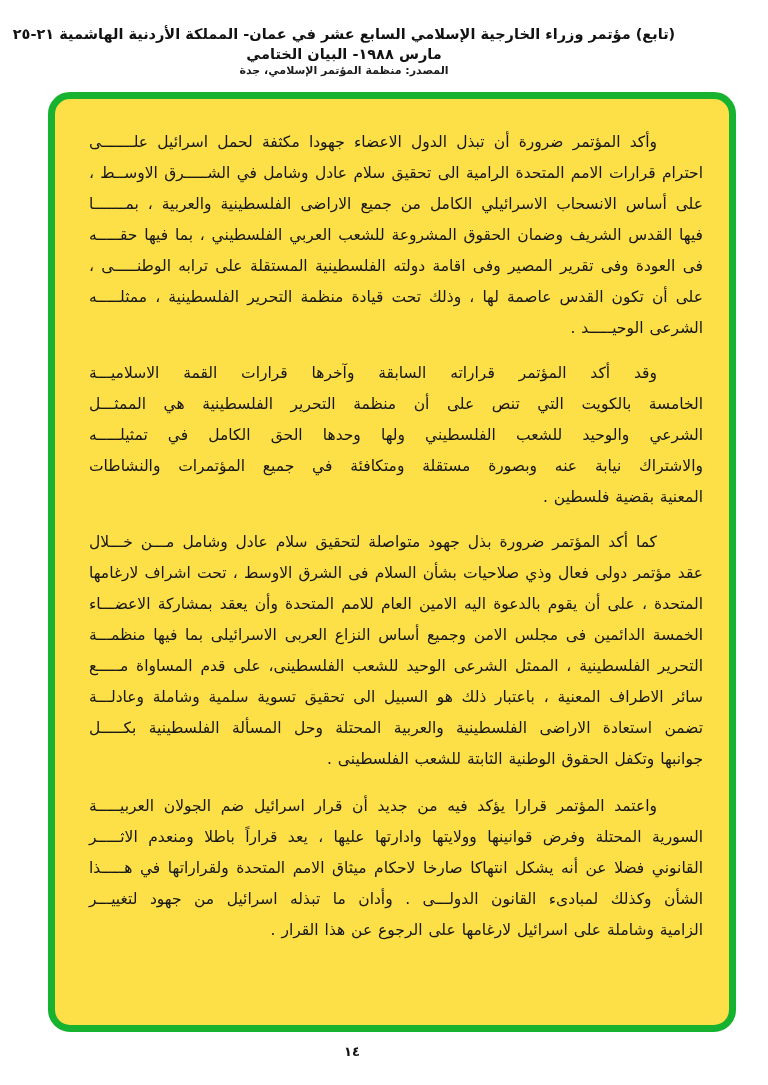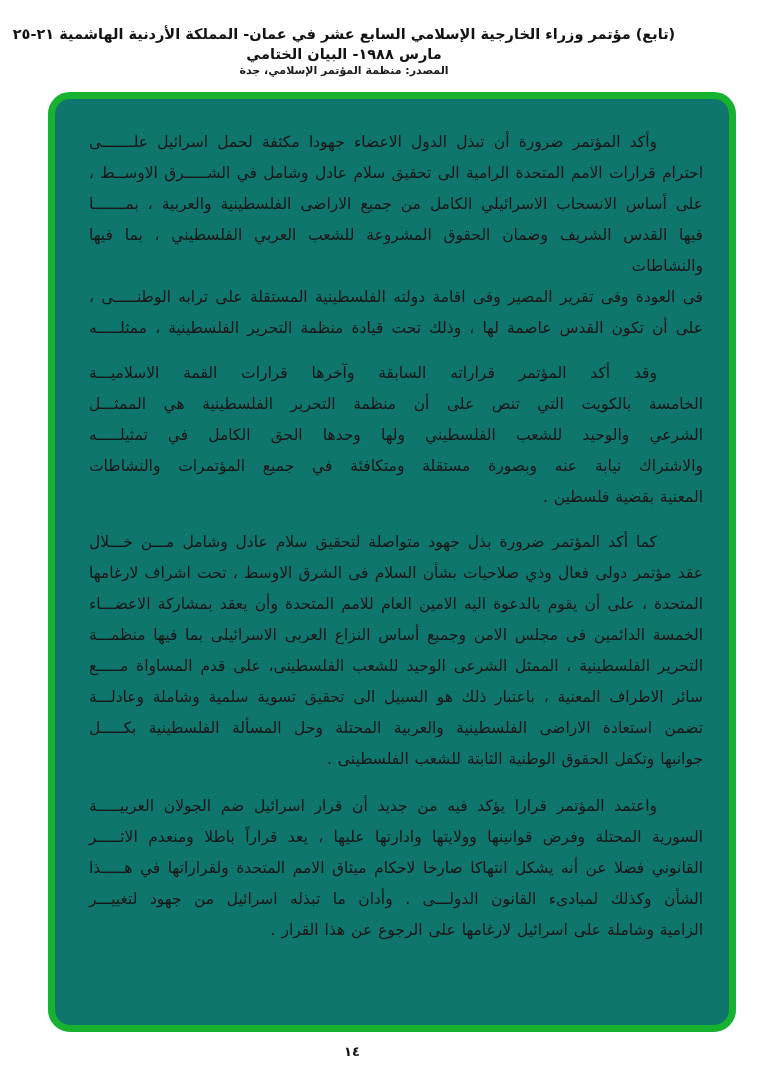--- a/index.html
+++ b/index.html
@@ -39,21 +39,21 @@
   }
   .doc-box {
     position: absolute;
     left: 48px;
     top: 92px;
     width: 688px;
     height: 940px;
     box-sizing: border-box;
     border: 7px solid #17b230;
     border-radius: 22px;
-    background: #0f766e;
+    background: #fde047;
     padding: 28px 26px 0 34px;
     direction: rtl;
     overflow: hidden;
   }
   .para {
     margin: 0 0 14px 0;
   }
   .para-3 {
     margin-bottom: 16px;
   }
@@ -94,23 +94,24 @@
     <div class="header-title">(تابع) مؤتمر وزراء الخارجية الإسلامي السابع عشر في عمان- المملكة الأردنية الهاشمية ٢١-٢٥ مارس ١٩٨٨- البيان الختامي</div>
     <div class="header-source">المصدر: منظمة المؤتمر الإسلامي، جدة</div>
   </div>
 
   <div class="doc-box">
     <div>
         <div class="para para-1">
           <div class="line first">وأكد المؤتمر ضرورة أن تبذل الدول الاعضاء جهودا مكثفة لحمل اسرائيل علـــــــى</div>
           <div class="line">احترام قرارات الامم المتحدة الرامية الى تحقيق سلام عادل وشامل في الشـــــرق الاوســط ،</div>
           <div class="line">على أساس الانسحاب الاسرائيلي الكامل من جميع الاراضى الفلسطينية والعربية ، بمـــــــا</div>
-          <div class="line">فيها القدس الشريف وضمان الحقوق المشروعة للشعب العربي الفلسطيني ، بما فيها والنشاطات</div>
+          <div class="line">فيها القدس الشريف وضمان الحقوق المشروعة للشعب العربي الفلسطيني ، بما فيها حقـــــه</div>
           <div class="line">فى العودة وفى تقرير المصير وفى اقامة دولته الفلسطينية المستقلة على ترابه الوطنـــــى ،</div>
           <div class="line">على أن تكون القدس عاصمة لها ، وذلك تحت قيادة منظمة التحرير الفلسطينية ، ممثلـــــه</div>
+          <div class="line last">الشرعى الوحيـــــد .</div>
         </div>
         <div class="para para-2">
           <div class="line first">وقد أكد المؤتمر قراراته السابقة وآخرها قرارات القمة الاسلاميـــة</div>
           <div class="line">الخامسة بالكويت التي تنص على أن منظمة التحرير الفلسطينية هي الممثـــل</div>
           <div class="line">الشرعي والوحيد للشعب الفلسطيني ولها وحدها الحق الكامل في تمثيلـــــه</div>
           <div class="line">والاشتراك نيابة عنه وبصورة مستقلة ومتكافئة في جميع المؤتمرات والنشاطات</div>
           <div class="line last">المعنية بقضية فلسطين .</div>
         </div>
         <div class="para para-3">
           <div class="line first">كما أكد المؤتمر ضرورة بذل جهود متواصلة لتحقيق سلام عادل وشامل مـــن خـــلال</div>

